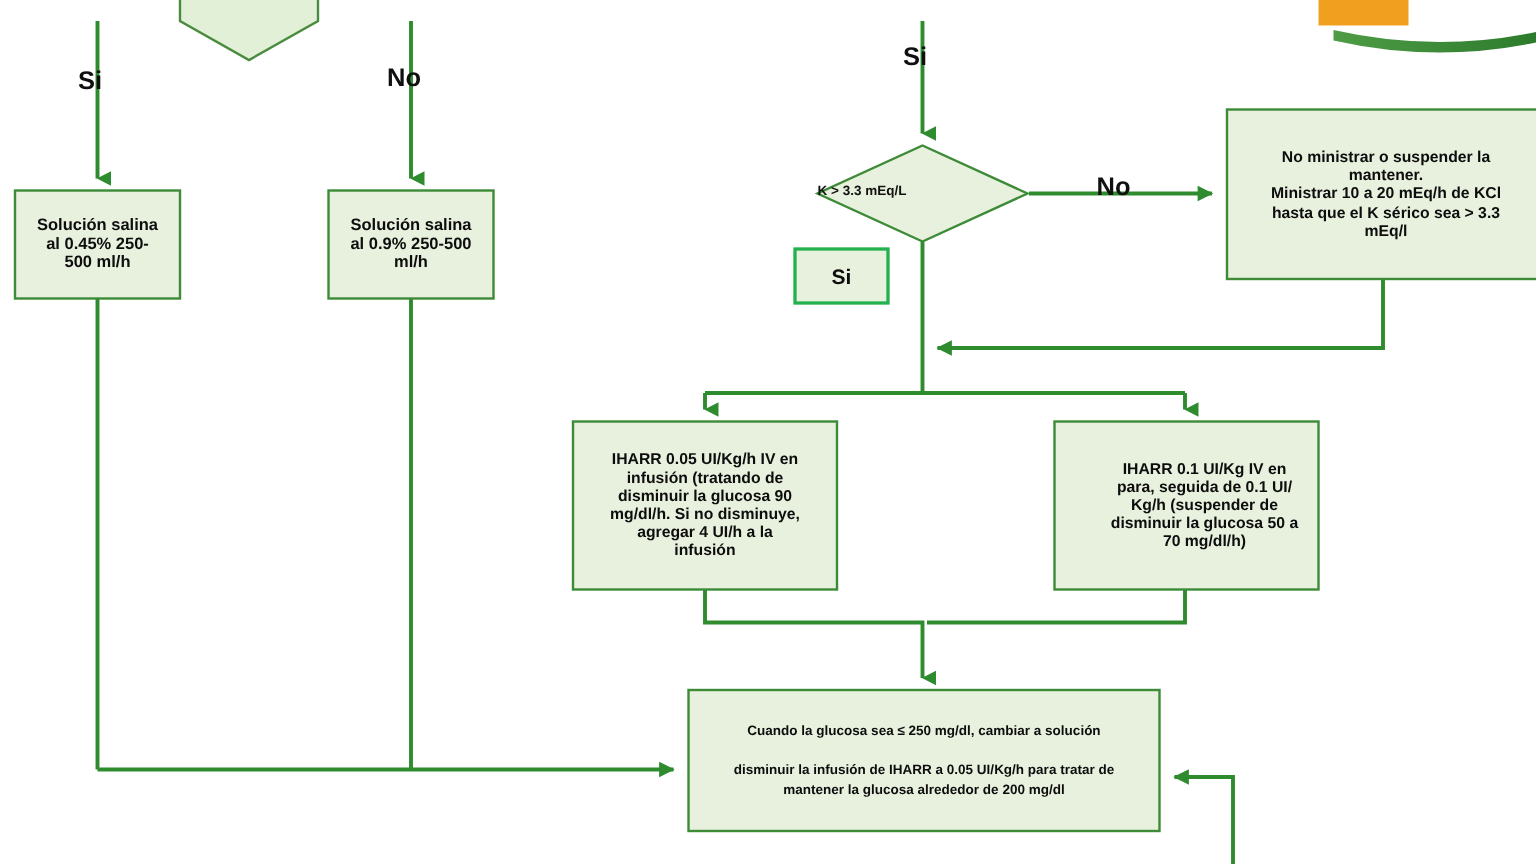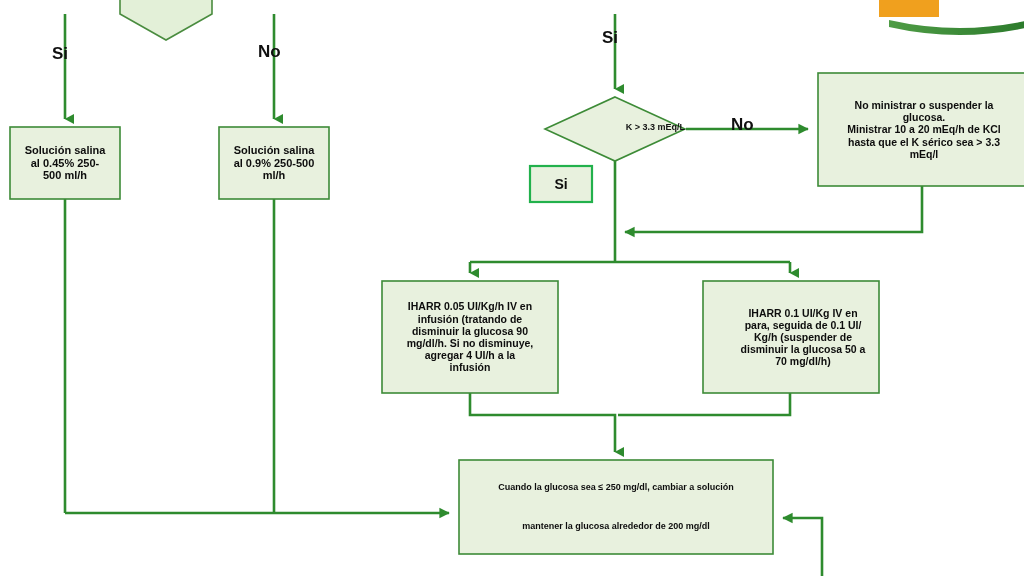--- a/index.html
+++ b/index.html
@@ -40,21 +40,21 @@
     color: #101010;
     white-space: nowrap;
   }
   .diamond-label {
     position: absolute;
     font-family: "Liberation Sans", sans-serif;
     font-weight: bold;
     font-size: 9px;
     color: #121212;
     white-space: nowrap;
-    text-align: right;
+    text-align: left;
   }
 </style>
 </head>
 <body>
 
 <svg id="canvas" viewBox="0 0 1024 576">
   <defs>
     <marker id="arrowDown" markerWidth="11" markerHeight="11" refX="5.5" refY="9.6" orient="auto-start-reverse" markerUnits="userSpaceOnUse">
       <path d="M 0.6 0.6 L 10.4 0.6 L 5.5 10 Z" fill="#2e8b2e"></path>
     </marker>
@@ -127,37 +127,37 @@
 
 <div class="node-text" style="left:219px; top:127px; width:110px; height:72px; font-size:11px;">
   <span><span>Solución salina</span><br><span>al 0.9% 250-500</span><br><span>ml/h</span></span>
 </div>
 
 <div class="diamond-label" style="left:545px; top:122px; width:140px;">
   <span>K &gt; 3.3 mEq/L</span>
 </div>
 
 <div class="node-text" style="left:820px; top:73px; width:208px; height:113px; font-size:10.5px;">
-  <span><span>No ministrar o suspender la</span><br><span>glucosa.</span><br><span>Ministrar 10 a 20 mEq/h de KCl</span><br><span>hasta que el K sérico sea &gt; 3.3</span><br><span>mEq/l</span></span>
+  <span><span>No ministrar o suspender la</span><br><span>mantener.</span><br><span>Ministrar 10 a 20 mEq/h de KCl</span><br><span>hasta que el K sérico sea &gt; 3.3</span><br><span>mEq/l</span></span>
 </div>
 
 <div class="node-text" style="left:530px; top:166px; width:62px; height:36px; font-size:14px;">
   <span>Si</span>
 </div>
 
 <div class="node-text" style="left:382px; top:281px; width:176px; height:112px; font-size:10.5px;justify-content:center;">
   <span><span>IHARR 0.05 UI/Kg/h IV en</span><br><span>infusión (tratando de</span><br><span>disminuir la glucosa 90</span><br><span>mg/dl/h. Si no disminuye,</span><br><span>agregar 4 UI/h a la</span><br><span>infusión</span></span>
 </div>
 
 <div class="node-text" style="left:703px; top:281px; width:200px; height:112px; font-size:10.5px;">
   <span><span>IHARR 0.1 UI/Kg IV en</span><br><span>para, seguida de 0.1 UI/</span><br><span>Kg/h (suspender de</span><br><span>disminuir la glucosa  50 a</span><br><span>70 mg/dl/h)</span></span>
 </div>
 
 <div class="node-text" style="left:459px; top:460px; width:314px; height:94px; font-size:9px; padding:0 4px;">
-  <span style="line-height:1.45;"><span>Cuando la glucosa sea    ≤ 250 mg/dl, cambiar a solución</span><br><br><br><span>mantener la glucosa alrededor de 200 mg/dl</span></span>
+  <span style="line-height:1.45;"><span>Cuando la glucosa sea    ≤ 250 mg/dl, cambiar a solución</span><br><br><span>disminuir la infusión de IHARR a 0.05 UI/Kg/h para tratar de</span><br><span>mantener la glucosa alrededor de 200 mg/dl</span></span>
 </div>
 
 <div class="edge-label" style="left:52px; top:44px; font-size:17px;">
   <span>Si</span>
 </div>
 <div class="edge-label" style="left:258px; top:42px; font-size:17px;">
   <span>No</span>
 </div>
 <div class="edge-label" style="left:602px; top:28px; font-size:17px;">
   <span>Si</span>

